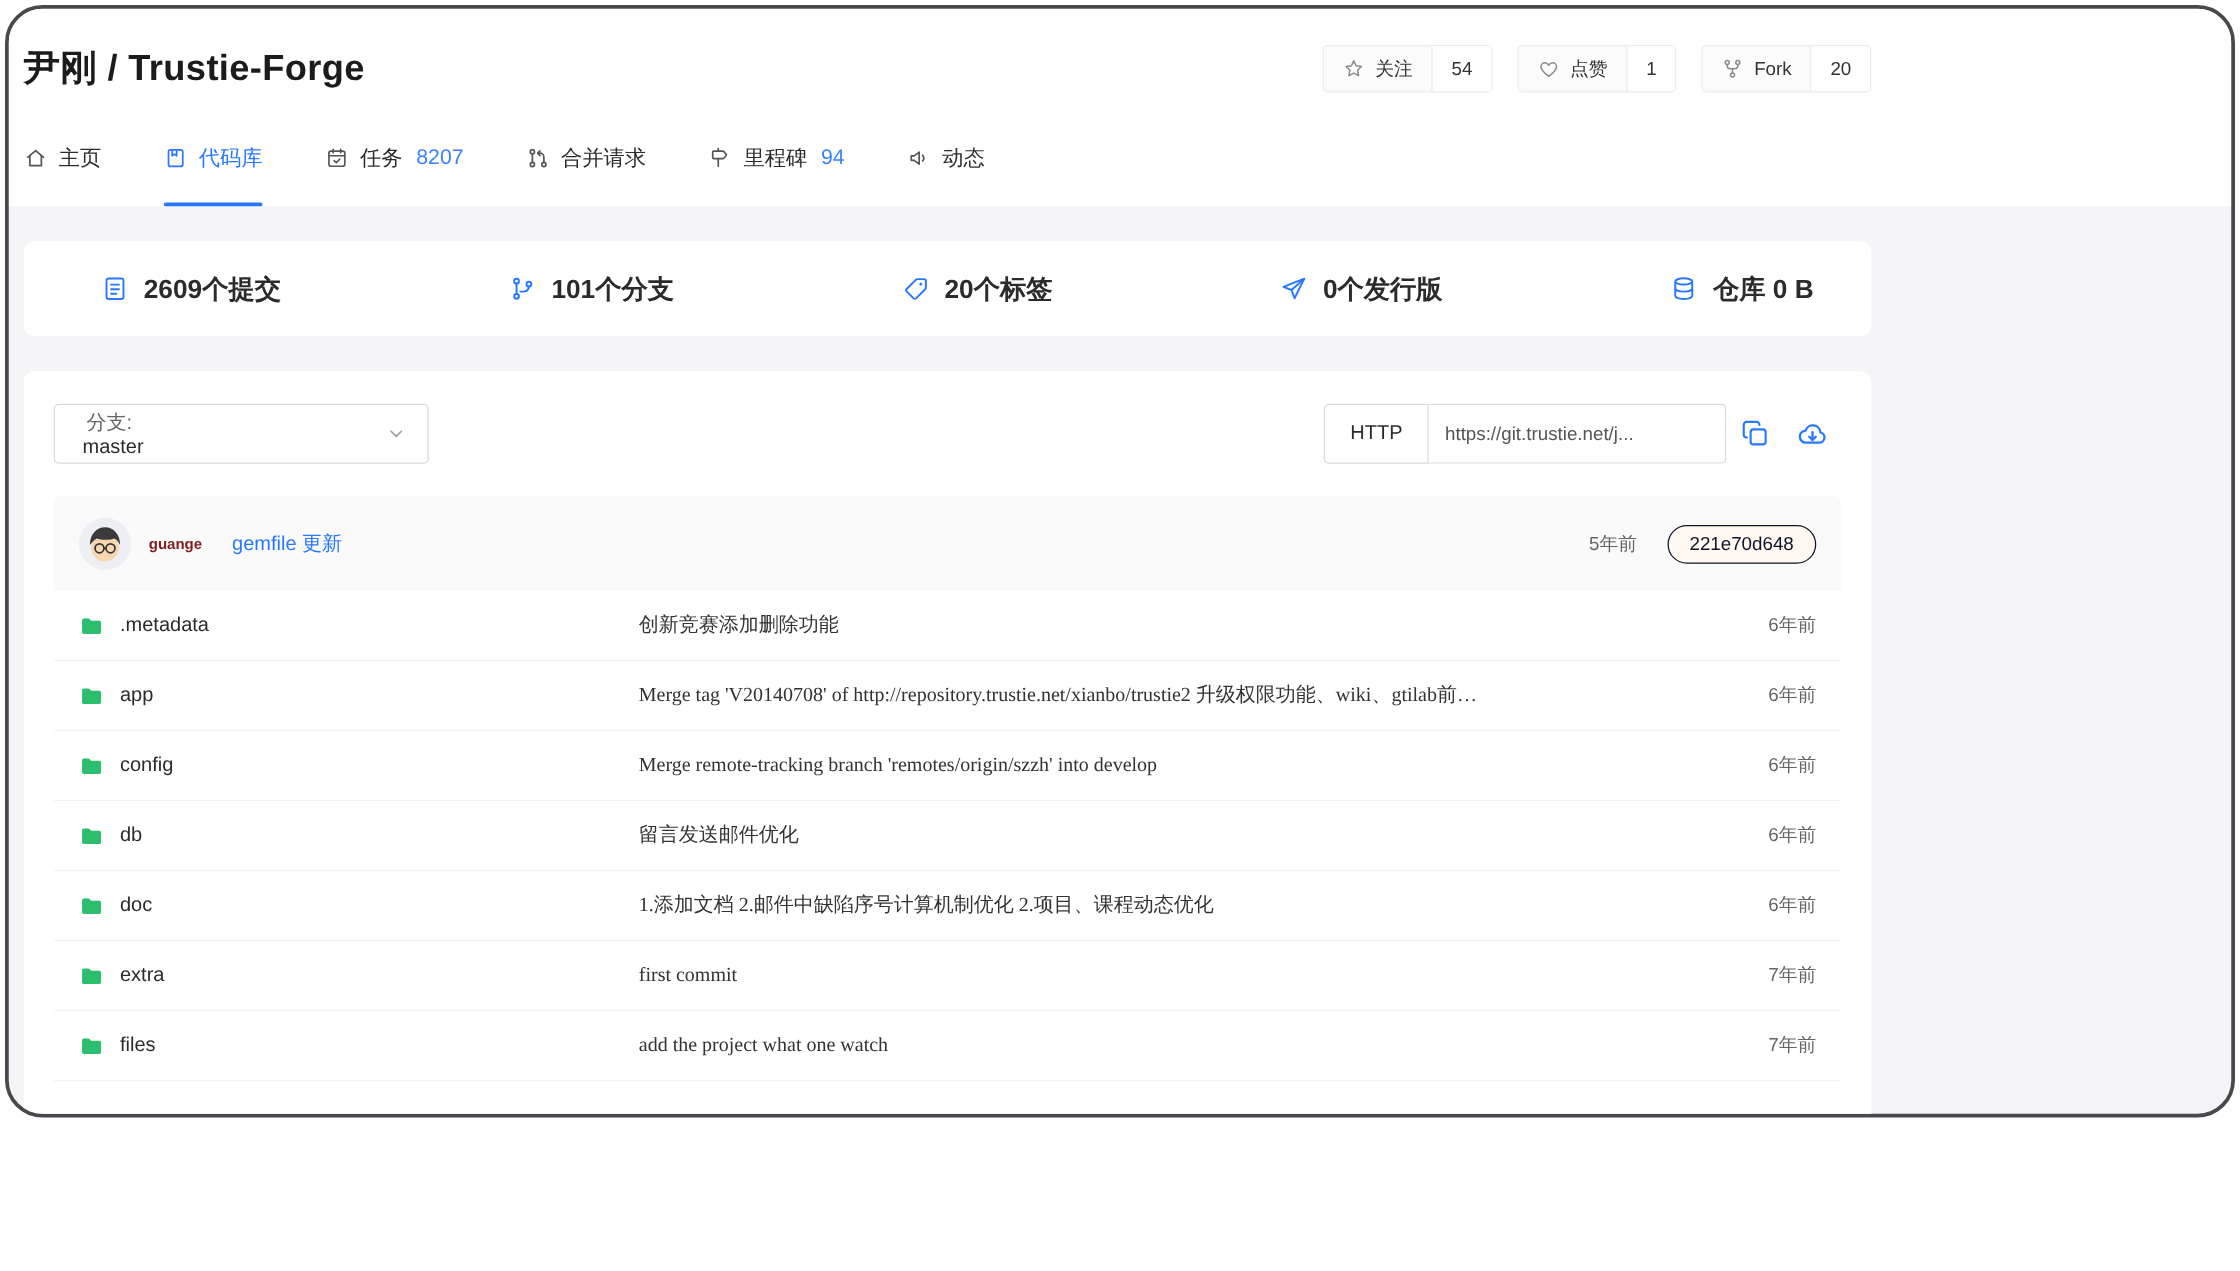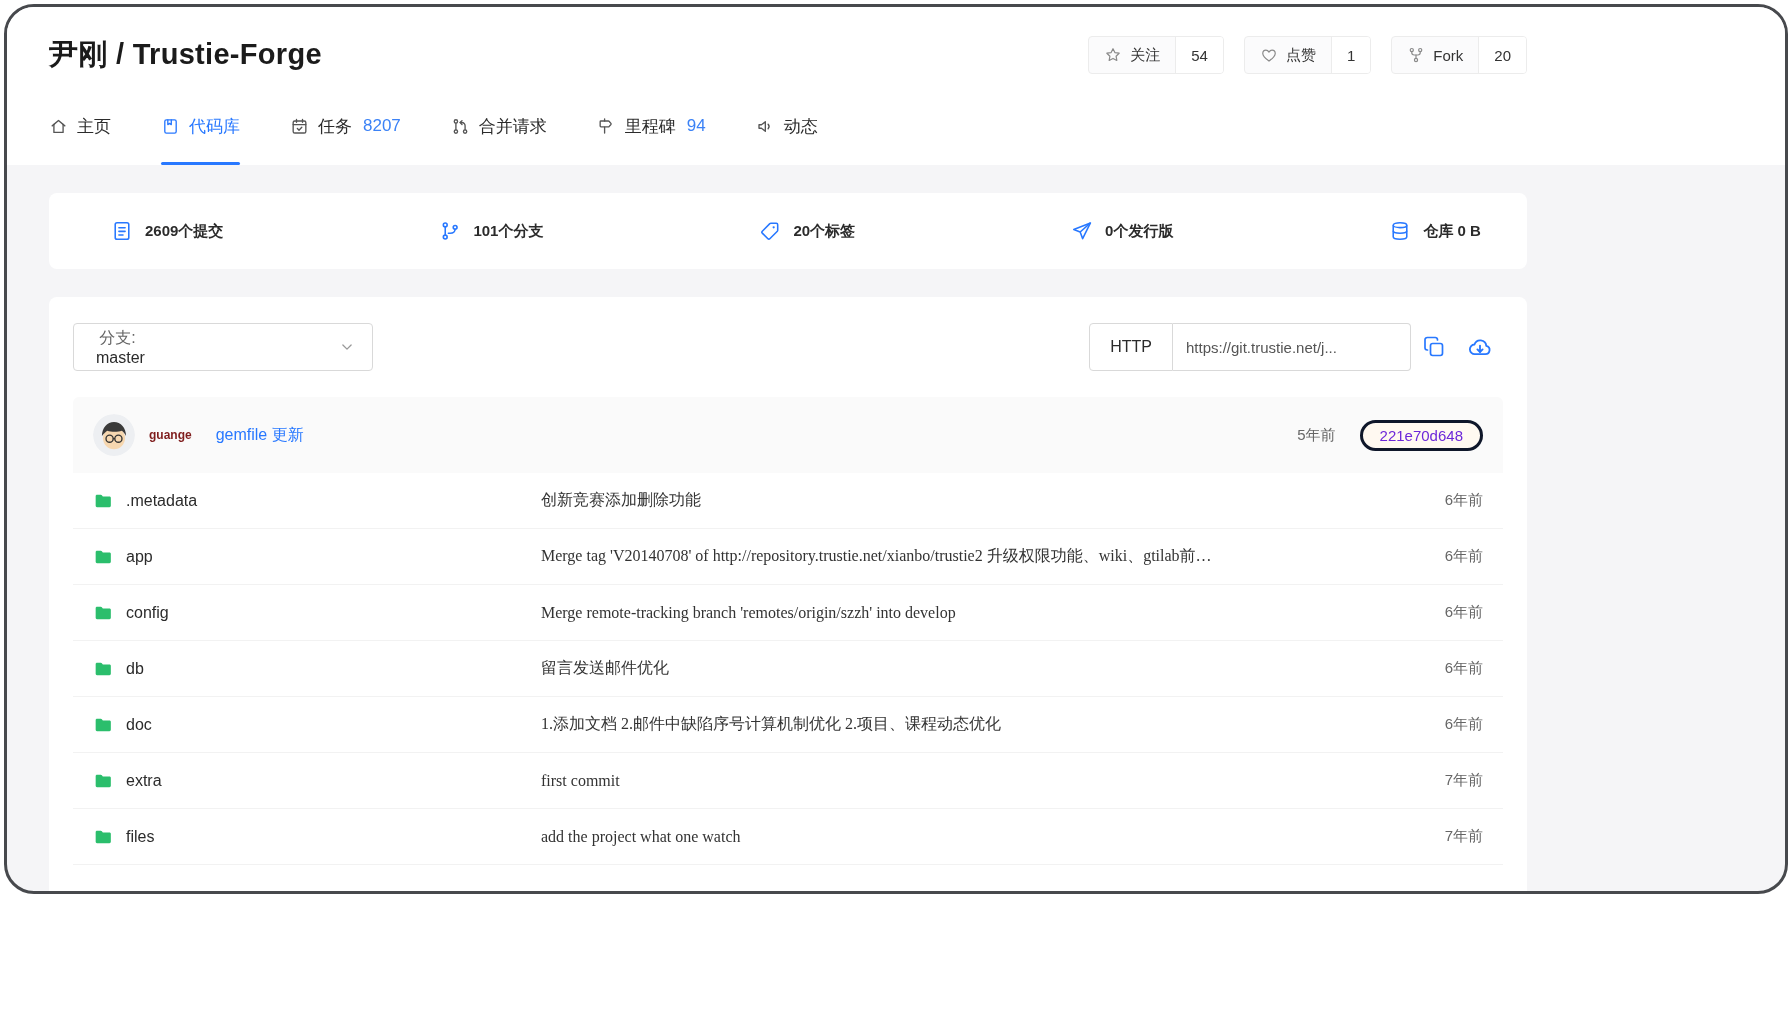--- a/index.html
+++ b/index.html
@@ -7,21 +7,21 @@
   body {
     width:1792px; height:1017px; overflow:hidden;
     font-family:"Liberation Sans","DejaVu Sans",sans-serif;
     color:#333;
   }
   .window {
     position:relative; width:1784px; height:890px; margin:4px auto 0;
     border:3px solid #47494d; border-radius:30px; overflow:hidden;
     background:#f5f5f7;
   }
-  .content { width:1478px; margin-left:42px; }
+  .content { width:1478px; margin-left:12px; }
 
   
   .topbar { background:#fff; }
   .header-row { height:96px; display:flex; align-items:center; justify-content:space-between; }
   .page-title { font-size:29px; font-weight:600; color:#1b1b1b; letter-spacing:.3px; }
   .header-actions { display:flex; gap:20px;align-items:flex-end; }
   .action-btn {
     display:flex; align-items:center; height:38px;
     border:1px solid #ececec; background:#fbfbfc; border-radius:4px;
     font-size:15px; color:#333; cursor:pointer; overflow:hidden;
@@ -38,21 +38,21 @@
   .tab.active svg { color:#2878ff; }
   .tab.active::after { content:""; position:absolute; left:0; right:0; bottom:0; height:3px; background:#2878ff; border-radius:2px; }
 
   
   .body-area { padding-top:28px; }
   .stats-card {
     height:76px; background:#fff; border-radius:8px;
     display:flex; align-items:center; justify-content:space-between;
     padding:0 46px 0 62px;
   }
-  .stat { display:flex; align-items:center; gap:12px; font-size:15px; font-weight:600; color:#2b2b2b; cursor:pointer; }
+  .stat { display:flex; align-items:center; gap:12px; font-size:21px; font-weight:600; color:#2b2b2b; cursor:pointer; }
   .stat svg { color:#2878ff; }
 
   .main-card { margin-top:28px; background:#fff; border-radius:8px; padding:26px 24px 80px; min-height:645px; }
 
   .toolbar { display:flex; justify-content:space-between; align-items:center; margin-bottom:26px; }
   .branch-select {
     width:300px; height:48px; border:1px solid #d9d9d9; border-radius:4px;
     display:flex; align-items:center; justify-content:space-between;
     padding:0 16px; font-size:16px; cursor:pointer; background:#fff;
   }
@@ -75,21 +75,21 @@
   .icon-btn { width:46px; height:48px; display:flex; align-items:center; justify-content:center; color:#2878ff; cursor:pointer; }
 
   
   .commit-row { height:76px; background:#fafafa; border-radius:6px 6px 0 0; display:flex; align-items:center; padding:0 20px; }
   .avatar { width:42px; height:42px; border-radius:50%; overflow:hidden; flex-shrink:0; cursor:pointer; }
   .commit-author { font-size:12px; font-weight:700; color:#7f1d1d; margin-left:14px; cursor:pointer; }
   .commit-msg { font-size:16px; color:#2878ff; margin-left:24px; cursor:pointer; }
   .commit-spacer { flex:1; }
   .commit-time { font-size:15px; color:#666; margin-right:24px; }
   .hash-badge {
-    border:3px solid #0f172a; color:#6d28d9; background:#fff9f1;
+    border:1px solid #0f172a; color:#0f172a; background:#fff9f1;
     border-radius:16px; height:31px; display:flex; align-items:center;
     padding:0 17px; font-size:15px; cursor:pointer;
   }
 
   
   .file-row {
     display:grid; grid-template-columns:448px 1fr 96px; align-items:center;
     height:56px; padding:0 20px; border-bottom:1px solid #f2f2f2;
     font-size:16px; cursor:pointer; background:#fff;
   }

